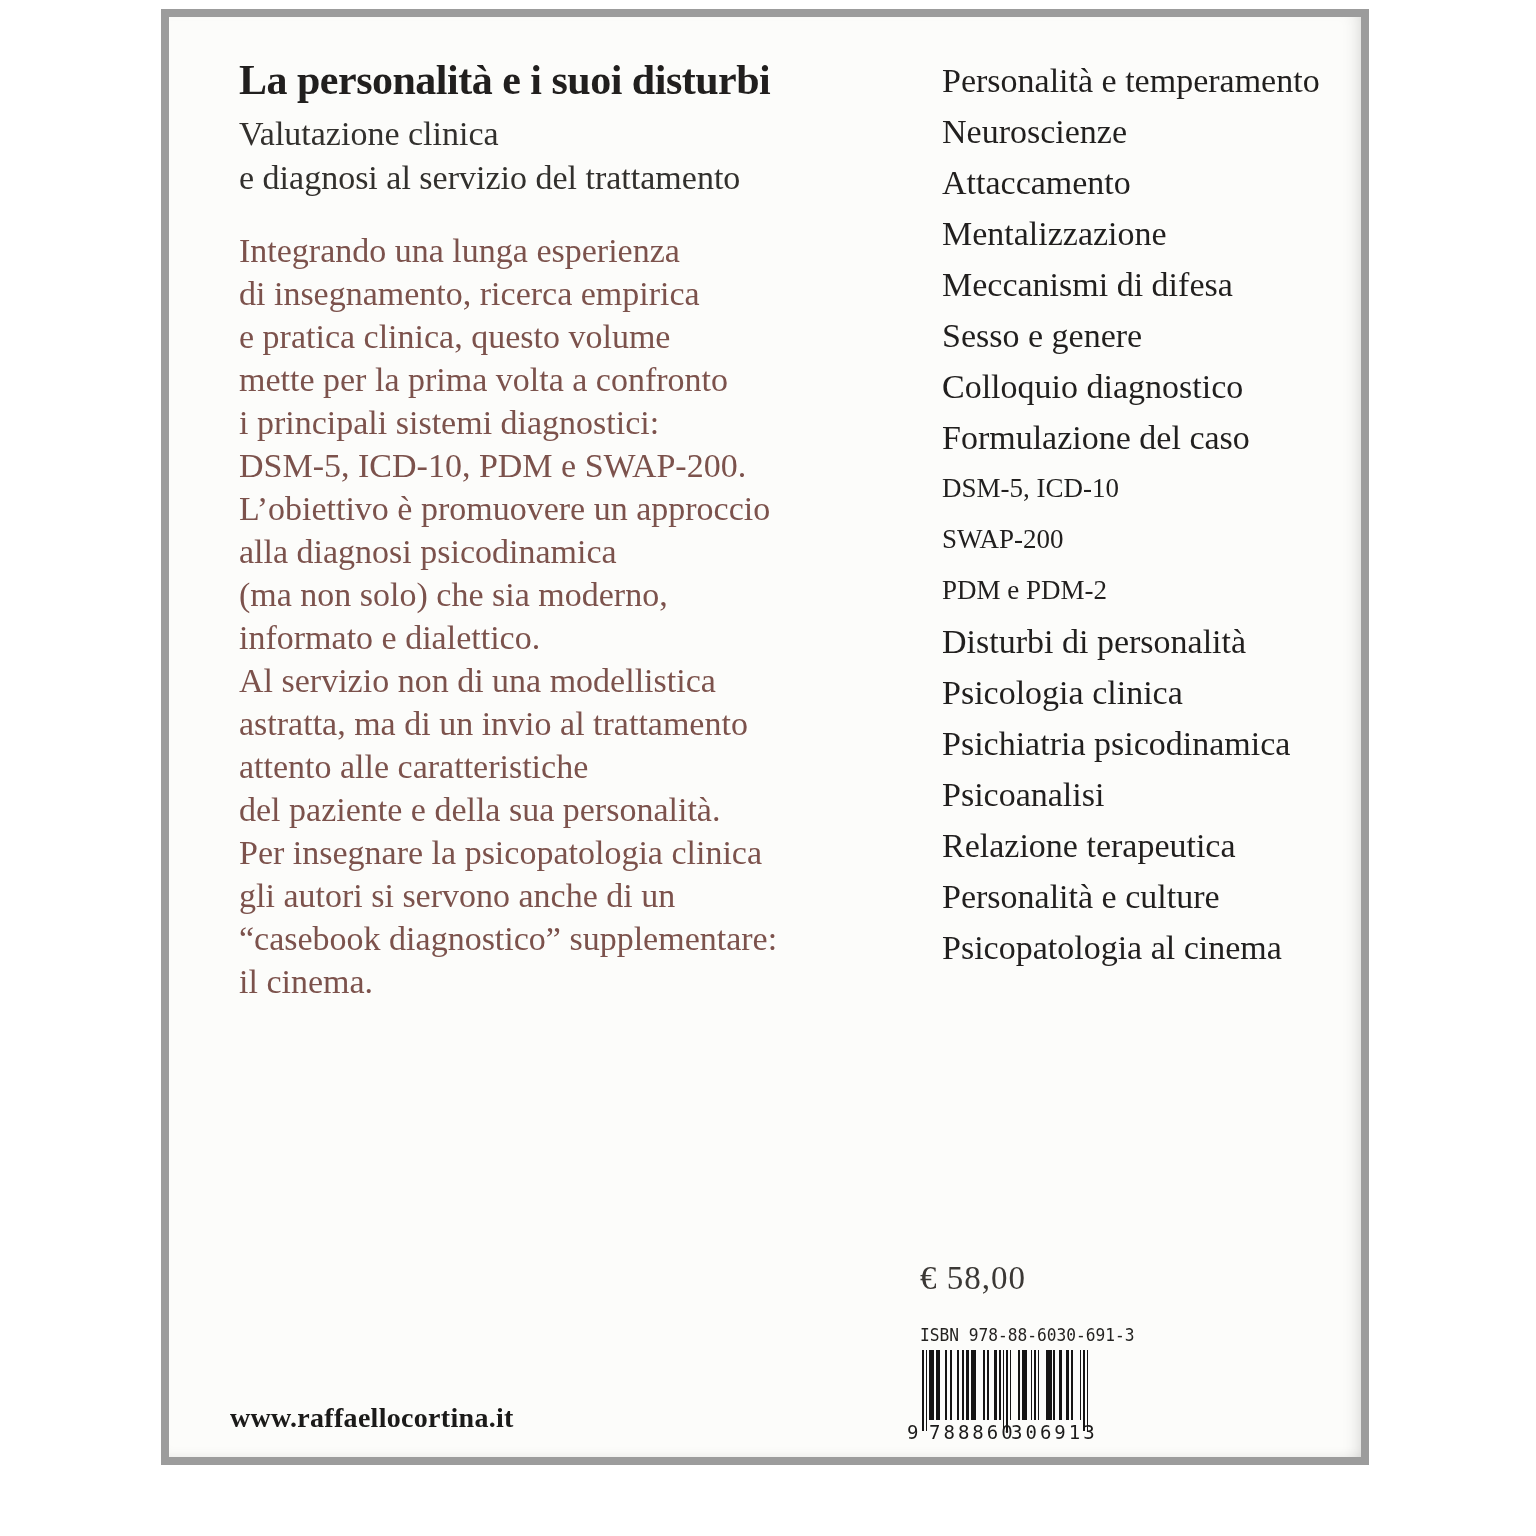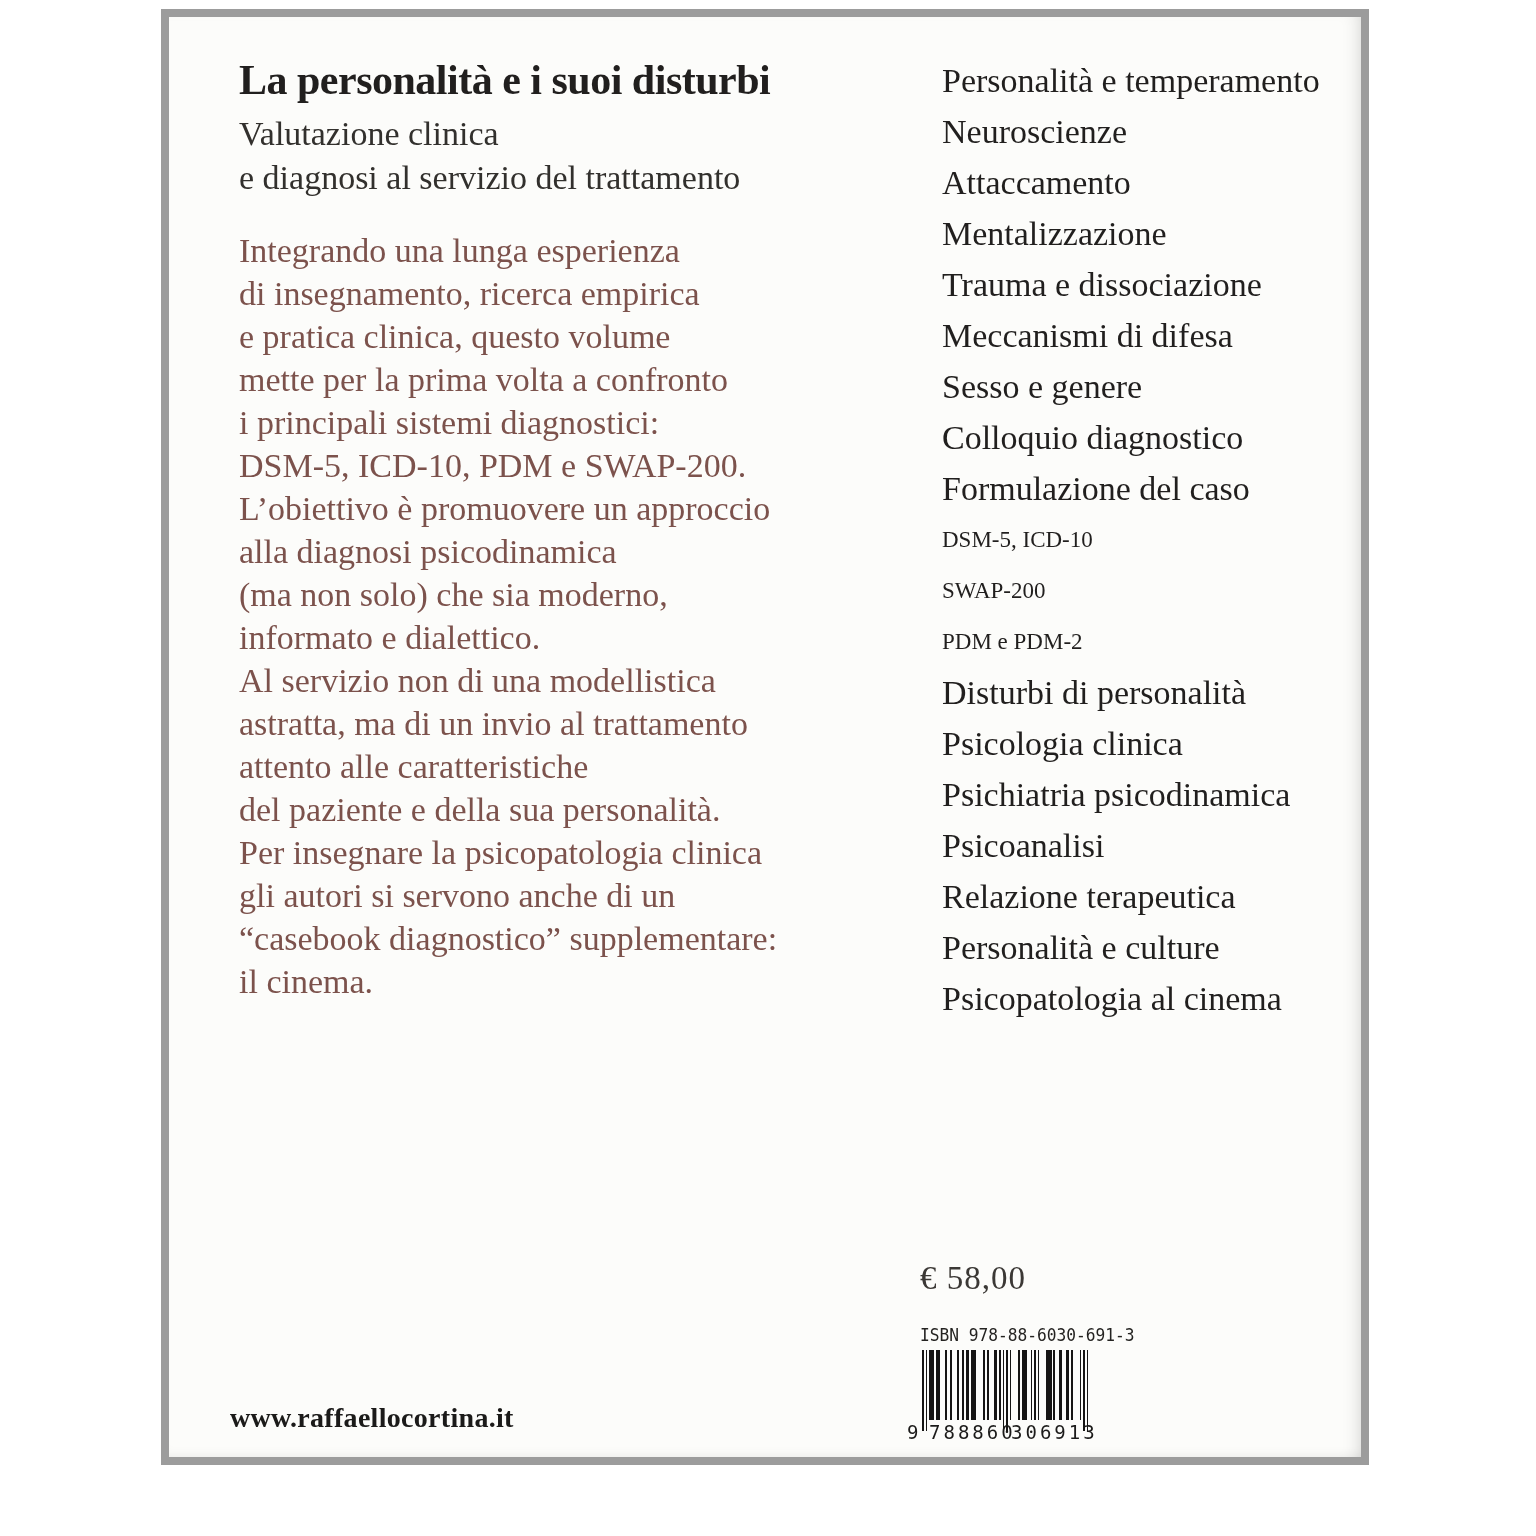--- a/index.html
+++ b/index.html
@@ -48,21 +48,21 @@
 
   
   .keywords{
     position:absolute; left:753px; top:38px; width:420px;
   }
   .kw{
     font-size:34px; line-height:51px; color:var(--ink);
     white-space:nowrap;
     margin-left:20px;
   }
-  .kw.small{ font-size:23px; }
+  .kw.small{ font-size:27px; }
 
   .price{
     position:absolute; left:751px; top:1243px;
     font-size:33px; color:#3b3835; letter-spacing:1px;
   }
 
   .isbn-block{
     position:absolute; left:749px; top:1295px; width:220px;margin-top:12px;
   }
   .isbn-label{
@@ -119,21 +119,20 @@
       <div class="desc-line">il cinema.</div>
     </div>
 
   <div class="website">www.raffaellocortina.it</div>
 
   <div class="keywords">
       <div class="kw normal">Personalità e temperamento</div>
       <div class="kw normal">Neuroscienze</div>
       <div class="kw normal">Attaccamento</div>
       <div class="kw normal">Mentalizzazione</div>
-      <div class="kw normal">Trauma e dissociazione</div>
       <div class="kw normal">Meccanismi di difesa</div>
       <div class="kw normal">Sesso e genere</div>
       <div class="kw normal">Colloquio diagnostico</div>
       <div class="kw normal">Formulazione del caso</div>
       <div class="kw small">DSM-5, ICD-10</div>
       <div class="kw small">SWAP-200</div>
       <div class="kw small">PDM e PDM-2</div>
       <div class="kw normal">Disturbi di personalità</div>
       <div class="kw normal">Psicologia clinica</div>
       <div class="kw normal">Psichiatria psicodinamica</div>

